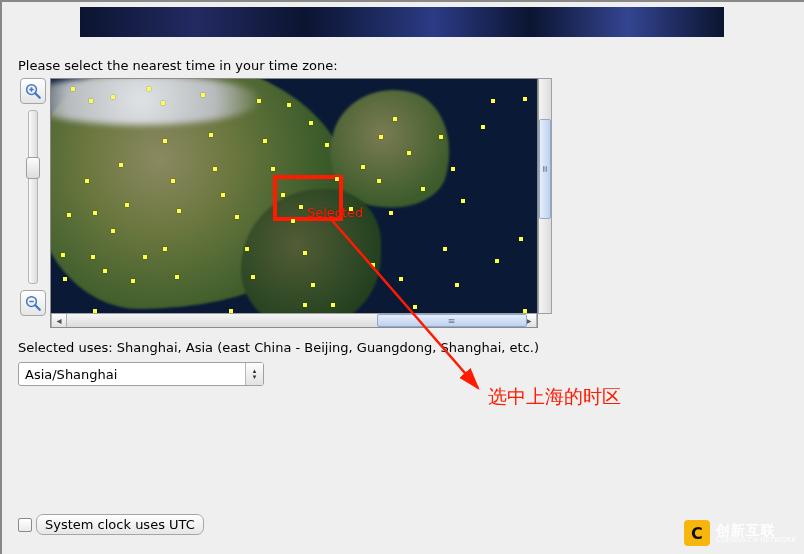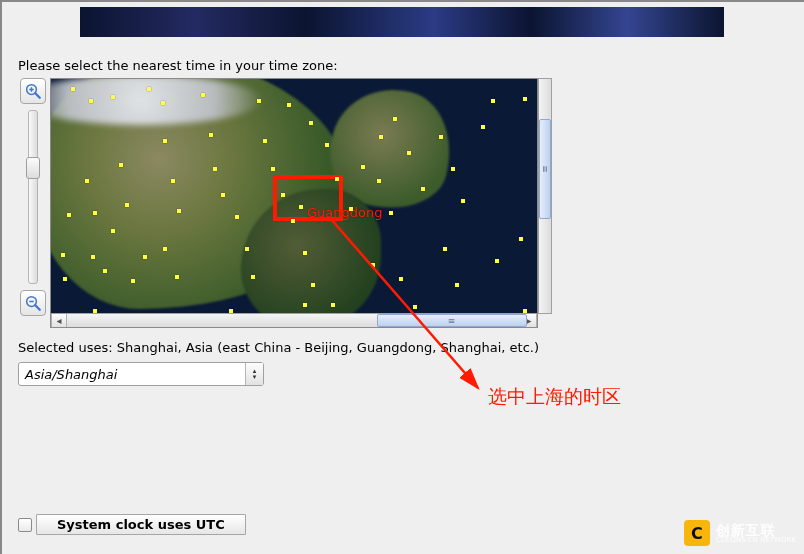--- a/index.html
+++ b/index.html
@@ -202,21 +202,20 @@
     position: absolute;
     top: 362px;
     left: 18px;
     width: 246px;
     height: 24px;
     border: 1px solid #a0a0a0;
     border-radius: 3px;
     background: linear-gradient(to bottom, #ffffff, #f3f3f3);
     display: flex;
     align-items: flex-end;
-    font-style: italic;
   }
   .combo-text {
     flex: 1;
     padding: 0 6px;
     background: #fff;
     height: 100%;
     display:flex; align-items:center;
     border-top-left-radius:3px; border-bottom-left-radius:3px;
   }
   .combo-btn {
@@ -248,25 +247,24 @@
   }
   .chk {
     width: 14px; height: 14px;
     border: 1px solid #8a8a8a;
     border-radius: 2px;
     background: linear-gradient(to bottom, #fff, #eaeaea);
     cursor: pointer;
   }
   .chk-label-btn {
     border: 1px solid #a6a6a6;
-    border-radius: 1px;
+    border-radius: 7px;
     background: linear-gradient(to bottom, #ffffff, #e6e6e6);
-    padding: 2px 20px;
+    padding: 2px 8px;
     cursor: pointer;
-    font-weight: bold;
   }
 
   
   .watermark {
     position: absolute;
     right: 8px;
     bottom: 8px;
     display: flex;
     align-items: center;
     gap: 6px;
@@ -315,21 +313,21 @@
 </div>
 
 <div class="map-wrap">
   <div class="map" id="map">
     <div class="land l1"></div>
     <div class="land l2"></div>
     <div class="land l3"></div>
     <div class="snow"></div>
 
     <div class="highlight-box"></div>
-    <div class="highlight-label">Guangdong</div>
+    <div class="highlight-label">Selected</div>
   <div class="city-dot" style="left: 10px; top: 174px;"></div>
       <div class="city-dot" style="left: 12px; top: 198px;"></div>
       <div class="city-dot" style="left: 16px; top: 134px;"></div>
       <div class="city-dot" style="left: 20px; top: 8px;"></div>
       <div class="city-dot" style="left: 38px; top: 20px;"></div>
       <div class="city-dot" style="left: 34px; top: 100px;"></div>
       <div class="city-dot" style="left: 42px; top: 132px;"></div>
       <div class="city-dot" style="left: 40px; top: 176px;"></div>
       <div class="city-dot" style="left: 42px; top: 230px;"></div>
       <div class="city-dot" style="left: 60px; top: 16px;"></div>

